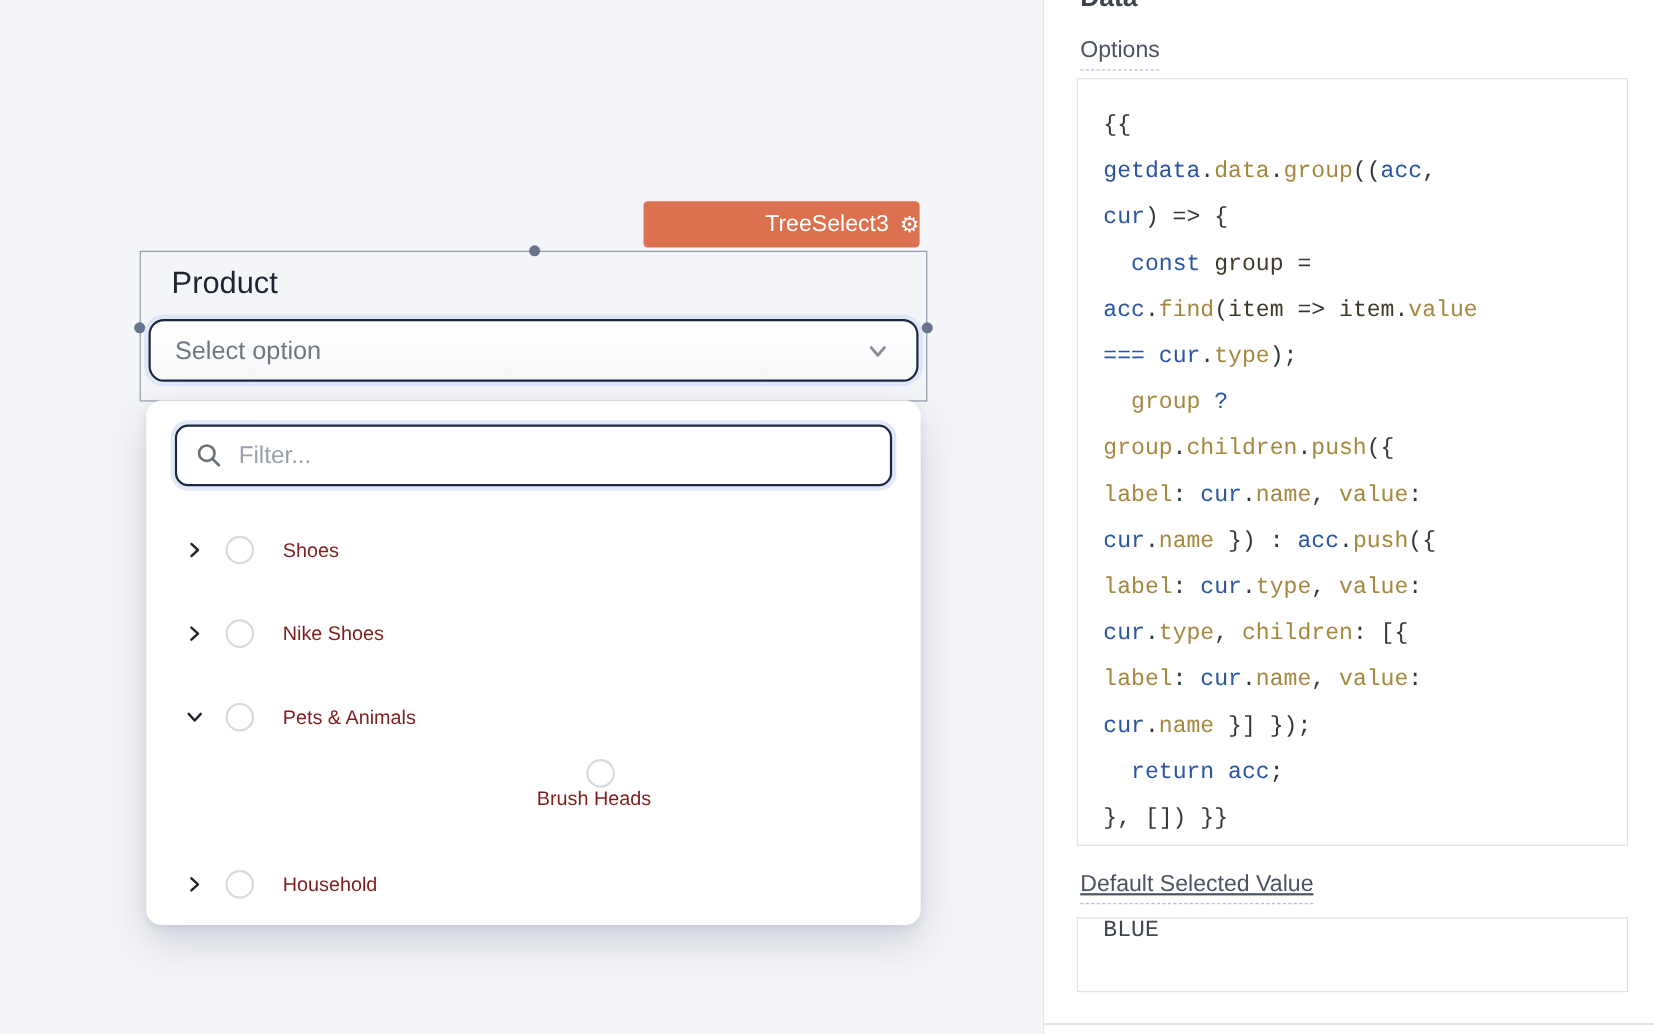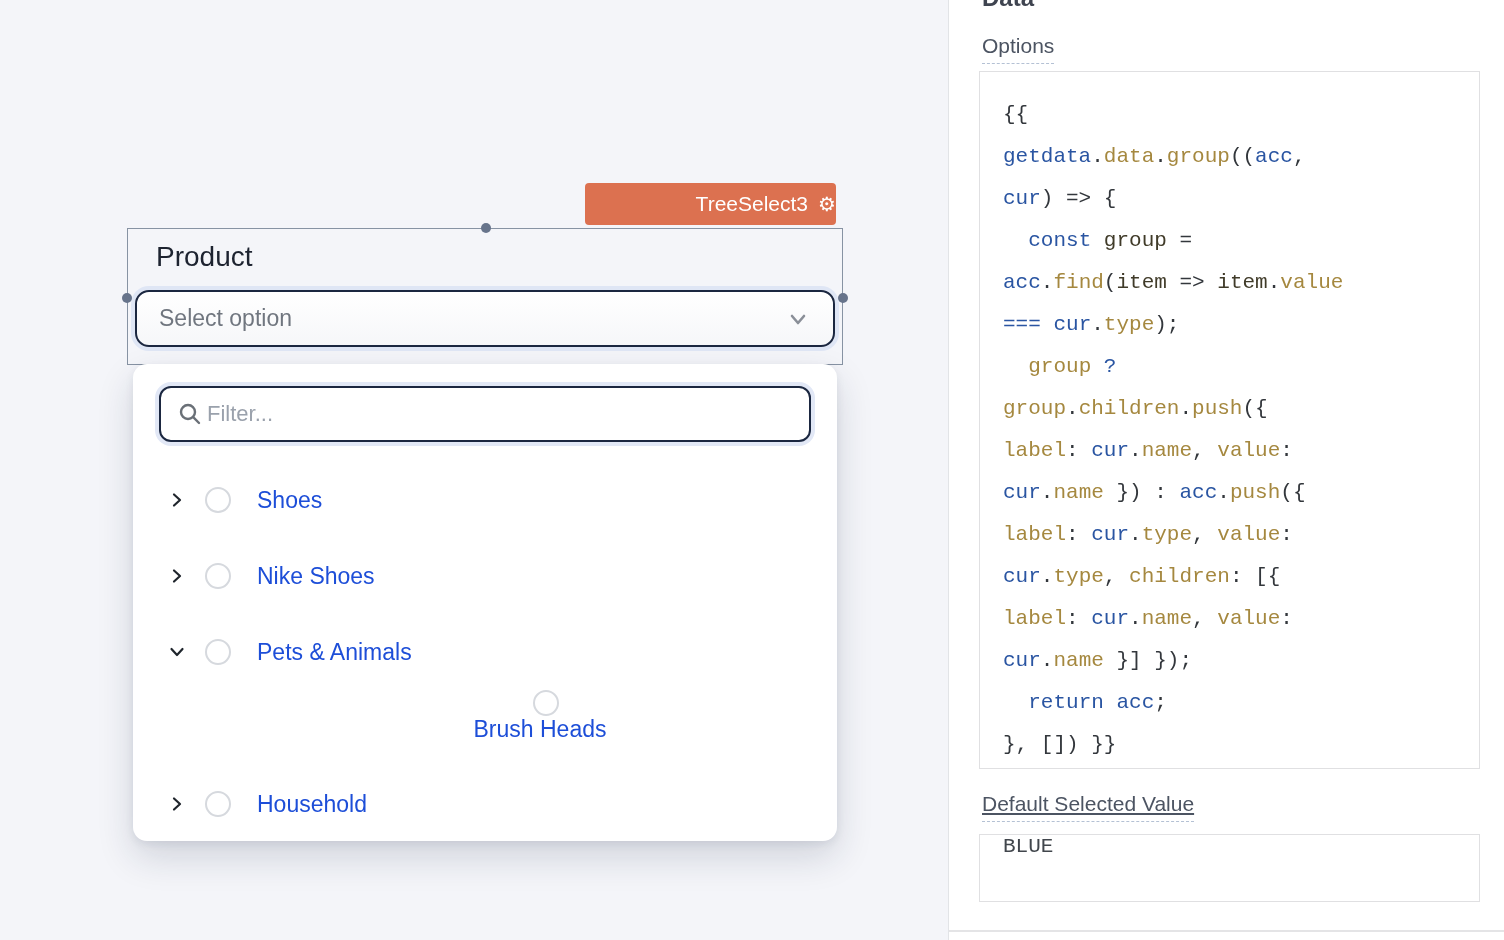--- a/index.html
+++ b/index.html
@@ -50,41 +50,41 @@
   .dropdown {
     position:absolute; left:133px; top:364px; width:704px; height:477px;
     background:#ffffff; border-radius:14px;
     box-shadow:0 16px 36px rgba(25,39,70,.16), 0 3px 8px rgba(25,39,70,.08);
     z-index:5;
   }
   .filter-box {
     position:absolute; left:26px; top:22px; width:652px; height:56px;
     border:2px solid #1b2740; border-radius:12px;
     box-shadow:0 0 0 4px #e2e8f6; background:#fff;
-    display:flex; align-items:center; padding:0 16px; gap:4px;
+    display:flex; align-items:center; padding:0 16px; gap:14px;
   }
   .filter-box input {
     border:none; outline:none; flex:1; font-size:22px;
     font-family:"Liberation Sans", sans-serif; color:#333; background:transparent;
   }
   .filter-box input::placeholder { color:#9aa1ac; }
 
   .tree-list { position:absolute; left:0; top:98px; width:100%; }
   .tree-row {
     height:76px; display:flex; align-items:center; padding-left:34px; cursor:pointer;
   }
   .tree-row .expander {
     width:20px; height:20px; display:flex; align-items:center; justify-content:center;
     flex:0 0 20px;
   }
   .tree-row .radio {
     width:26px; height:26px; border:2px solid #d6d9de; border-radius:50%;
     background:#fff; margin-left:18px; flex:0 0 26px;
   }
-  .tree-row .lbl { margin-left:26px; font-size:23px; color:#1d4ed8; }
+  .tree-row .lbl { margin-left:26px; font-size:18px; color:#7f1d1d; }
   .tree-row.level-1 { padding-left:84px;flex-direction:column; }
   .tree-row.level-1 .radio { margin-left:38px; }
 
   
   .panel {
     position:absolute; left:948px; top:0; width:556px; height:940px;
     background:#ffffff; border-left:1px solid #e2e4e7;
   }
   .panel-heading {
     position:absolute; left:33px; top:-16px; font-size:24px; font-weight:700; color:#3f4450;

